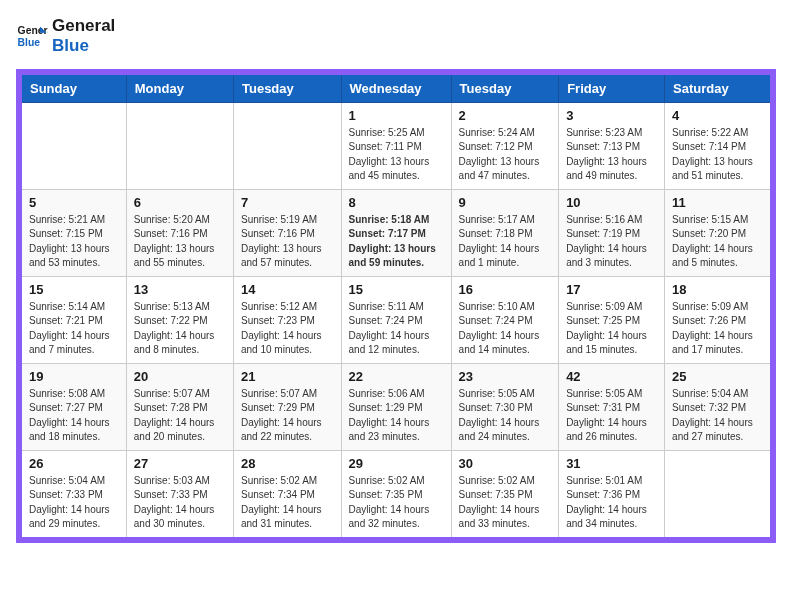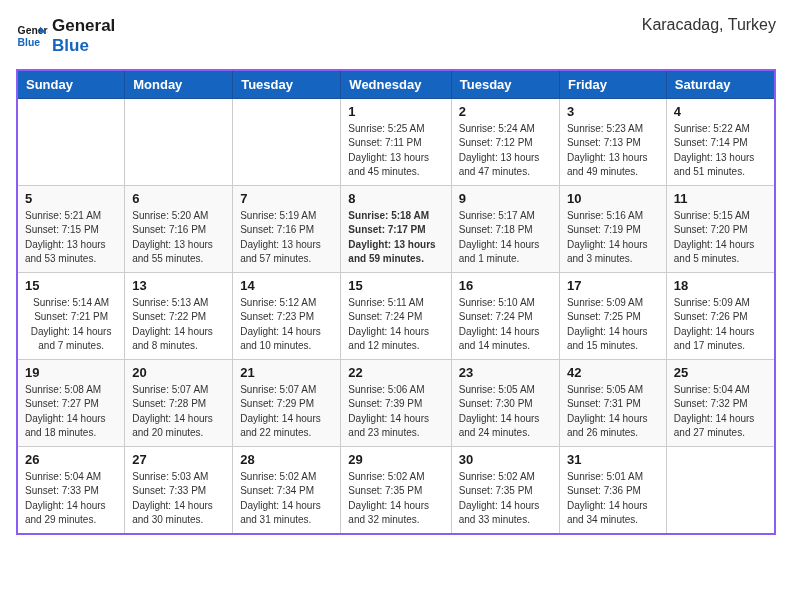--- a/index.html
+++ b/index.html
@@ -33,21 +33,21 @@
       font-weight: bold;
       color: #1a1a1a;
     }
     .location-title {
       font-size: 16px;
       color: #333;
     }
     .calendar {
       width: 100%;
       border-collapse: collapse;
-      border: 2px solid #8b5cf6;
+      border: 6px solid #8b5cf6;
     }
     .calendar th {
       background: #1565c0;
       color: #fff;
       font-size: 13px;
       font-weight: bold;
       padding: 6px 8px;
       text-align: left;
       border: 1px solid #1a4f9a;
     }
@@ -89,21 +89,20 @@
       <text x="2" y="18" font-size="13" font-weight="bold" fill="#1a1a1a">General</text>
       <text x="2" y="32" font-size="13" font-weight="bold" fill="#1565c0">Blue</text>
       <polygon points="30,8 38,16 30,16" fill="#1565c0"></polygon>
     </svg>
     <div style="display:flex;flex-direction:column;line-height:1.2;">
       <span style="font-size:17px;font-weight:bold;color:#1a1a1a;">General</span>
       <span style="font-size:17px;font-weight:bold;color:#1565c0;">Blue</span>
     </div>
   </div>
   <div class="title-block">
-    <div class="location-title">Karacadag, Turkey</div>
   </div>
 </div>
 
 <table class="calendar">
   <thead>
     <tr>
       <th>Sunday</th>
       <th>Monday</th>
       <th>Tuesday</th>
       <th>Wednesday</th>
@@ -193,21 +192,21 @@
           <span class="day-num">11</span>
           <div class="day-info" style="white-space: pre-line;">Sunrise: 5:15 AM
 Sunset: 7:20 PM
 Daylight: 14 hours
 and 5 minutes.</div>
         </td>
       </tr>
       <tr>
         <td>
           <span class="day-num">15</span>
-          <div class="day-info" style="white-space: pre-line; text-align: center;">Sunrise: 5:14 AM
+          <div class="day-info" style="white-space: pre-line;">Sunrise: 5:14 AM
 Sunset: 7:21 PM
 Daylight: 14 hours
 and 7 minutes.</div>
         </td>
         <td>
           <span class="day-num">13</span>
           <div class="day-info" style="white-space: pre-line;">Sunrise: 5:13 AM
 Sunset: 7:22 PM
 Daylight: 14 hours
 and 8 minutes.</div>
@@ -266,21 +265,21 @@
         <td>
           <span class="day-num">21</span>
           <div class="day-info" style="white-space: pre-line;">Sunrise: 5:07 AM
 Sunset: 7:29 PM
 Daylight: 14 hours
 and 22 minutes.</div>
         </td>
         <td>
           <span class="day-num">22</span>
           <div class="day-info" style="white-space: pre-line;">Sunrise: 5:06 AM
-Sunset: 7:39 PM
+Sunset: 1:29 PM
 Daylight: 14 hours
 and 23 minutes.</div>
         </td>
         <td>
           <span class="day-num">23</span>
           <div class="day-info" style="white-space: pre-line;">Sunrise: 5:05 AM
 Sunset: 7:30 PM
 Daylight: 14 hours
 and 24 minutes.</div>
         </td>

